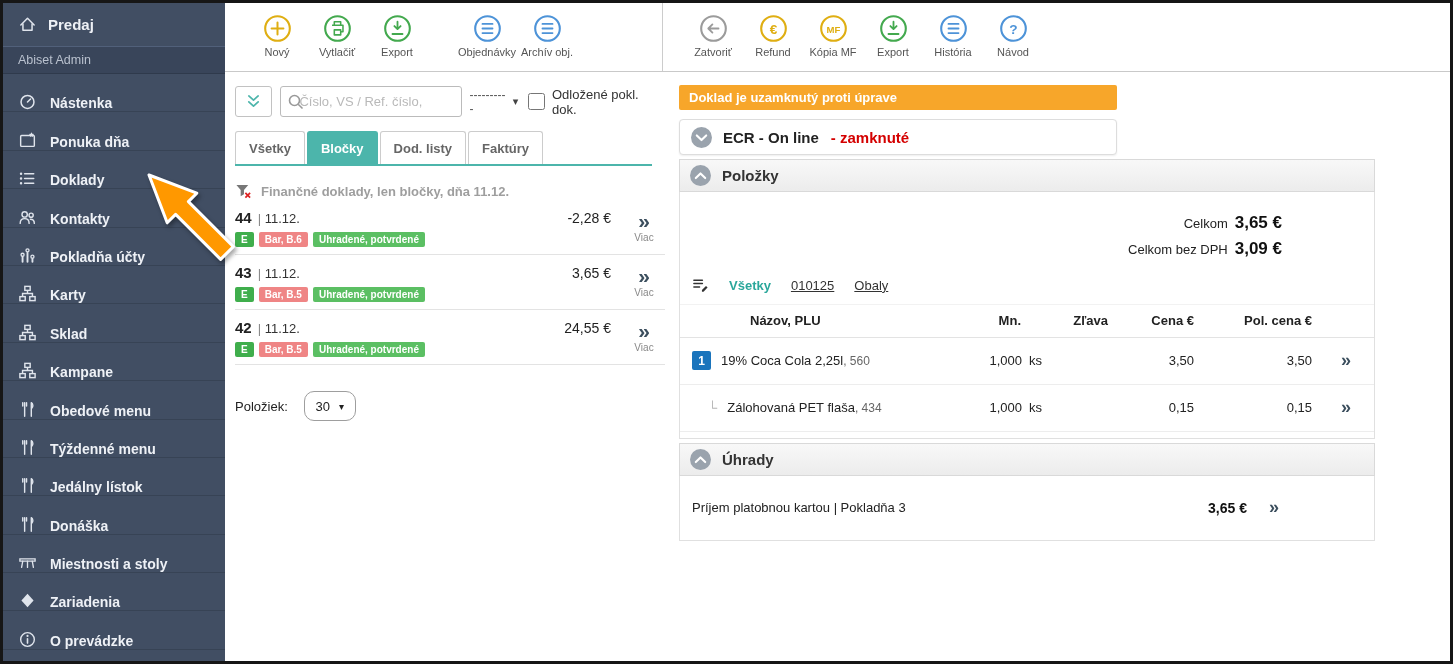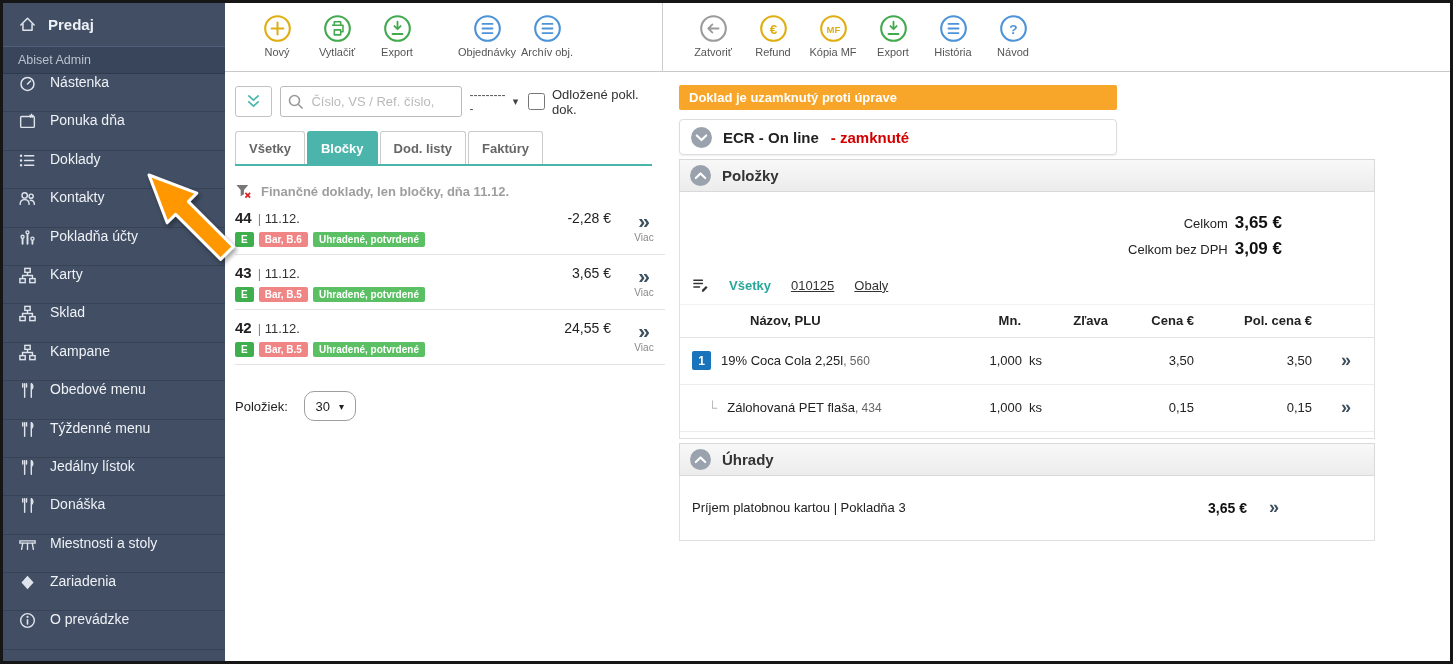--- a/index.html
+++ b/index.html
@@ -3,40 +3,40 @@
 <meta charset="utf-8">
 <style>
   * { box-sizing: border-box; margin: 0; padding: 0; }
   html,body { background:#fff; font-family:"Liberation Sans", sans-serif; }
   .screen { width:1453px; height:664px; border:3px solid #161616; display:flex; overflow:hidden; background:#fff; position:relative; }
 
   
   .sidebar { width:222px; min-width:222px; background:#414e63; display:flex; flex-direction:column; color:#eef1f6; }
   .sb-title { height:44px; display:flex; align-items:center; gap:11px; padding:0 15px; font-size:15px; font-weight:bold; border-bottom:1px solid #51607a; }
   .sb-sub { height:27px; display:flex; align-items:center; padding:0 15px; background:#39455a; color:#b9c1ce; font-size:12.5px; border-bottom:1px solid #2f3a4c; }
-  .sb-item { flex:0 0 38.4px; display:flex; align-items:flex-start; gap:13px; padding:0 15px; font-size:14px; font-weight:normal; border-bottom:1px solid rgba(0,0,0,0.14); cursor:pointer; }
+  .sb-item { flex:0 0 38.4px; display:flex; align-items:flex-end; gap:13px; padding:0 15px; font-size:14px; font-weight:bold; border-bottom:1px solid rgba(0,0,0,0.14); cursor:pointer; }
   .sbi { width:19px; height:19px; color:#dfe4ec; flex-shrink:0; }
 
   
   .main { flex:1; display:flex; flex-direction:column; background:#fff; min-width:0; }
   .toolbar { height:69px; display:flex; align-items:flex-start; padding:10px 0 0 22px; border-bottom:1px solid #c9c9c9; }
   .tb-btn { width:60px; display:flex; flex-direction:column; align-items:center; gap:2px; font-size:11px; color:#555; cursor:pointer; background:none; border:none; font-family:inherit; }
   .tb-btn svg { width:31px; height:31px; }
   .c-yellow { color:#dfae12; } .c-green { color:#43a94e; } .c-blue { color:#4d93d8; } .c-gray { color:#9b9b9b; }
   .gap-lg { margin-left:30px; }
   .tb-sep { width:1px; background:#ccc; align-self:stretch; margin:-10px 20px 0 85px; }
 
   .content { flex:1; display:flex; min-height:0; }
 
   
   .listpanel { width:450px; min-width:450px; padding:14px 10px 0 10px; }
   .search-row { display:flex; align-items:center; gap:8px; }
   .expand-btn { width:38px; height:31px; border:1px solid #c2c2c2; border-radius:3px; background:#fff; display:flex; align-items:center; justify-content:center; cursor:pointer; }
   .search-box { position:relative; width:184px; }
-  .search-box input { width:100%; height:31px; border:1px solid #bbb; border-radius:3px; padding:0 6px 0 30px; font-size:13px; font-family:inherit; color:#333; }
+  .search-box input { width:100%; height:31px; border:1px solid #bbb; border-radius:3px; padding:0 6px 0 18px; font-size:13px; font-family:inherit; color:#333; }
   .search-box input::placeholder { color:#b9b9b9; }
   .search-box svg { position:absolute; left:7px; top:7px; width:17px; height:17px; }
   .type-dd { display:flex; align-items:center; gap:4px; font-size:12px; color:#555; cursor:pointer; }
   .type-dd::after { content:"▾"; font-size:11px; color:#444; }
   .chk-row { display:flex; align-items:center; gap:7px; margin-left:2px; }
   .chk-row input { width:17px; height:17px; cursor:pointer; }
   .chk-row label { font-size:13px; color:#333; }
 
   .tabs { display:flex; margin-top:14px; border-bottom:2px solid #4cb5ab; width:417px; }
   .tab { height:33px; padding:0 13px; display:flex; align-items:center; font-size:13px; font-weight:bold; color:#666; background:#fff; border:1px solid #ccc; border-bottom:none; border-radius:3px 3px 0 0; margin-right:2px; cursor:pointer; }

